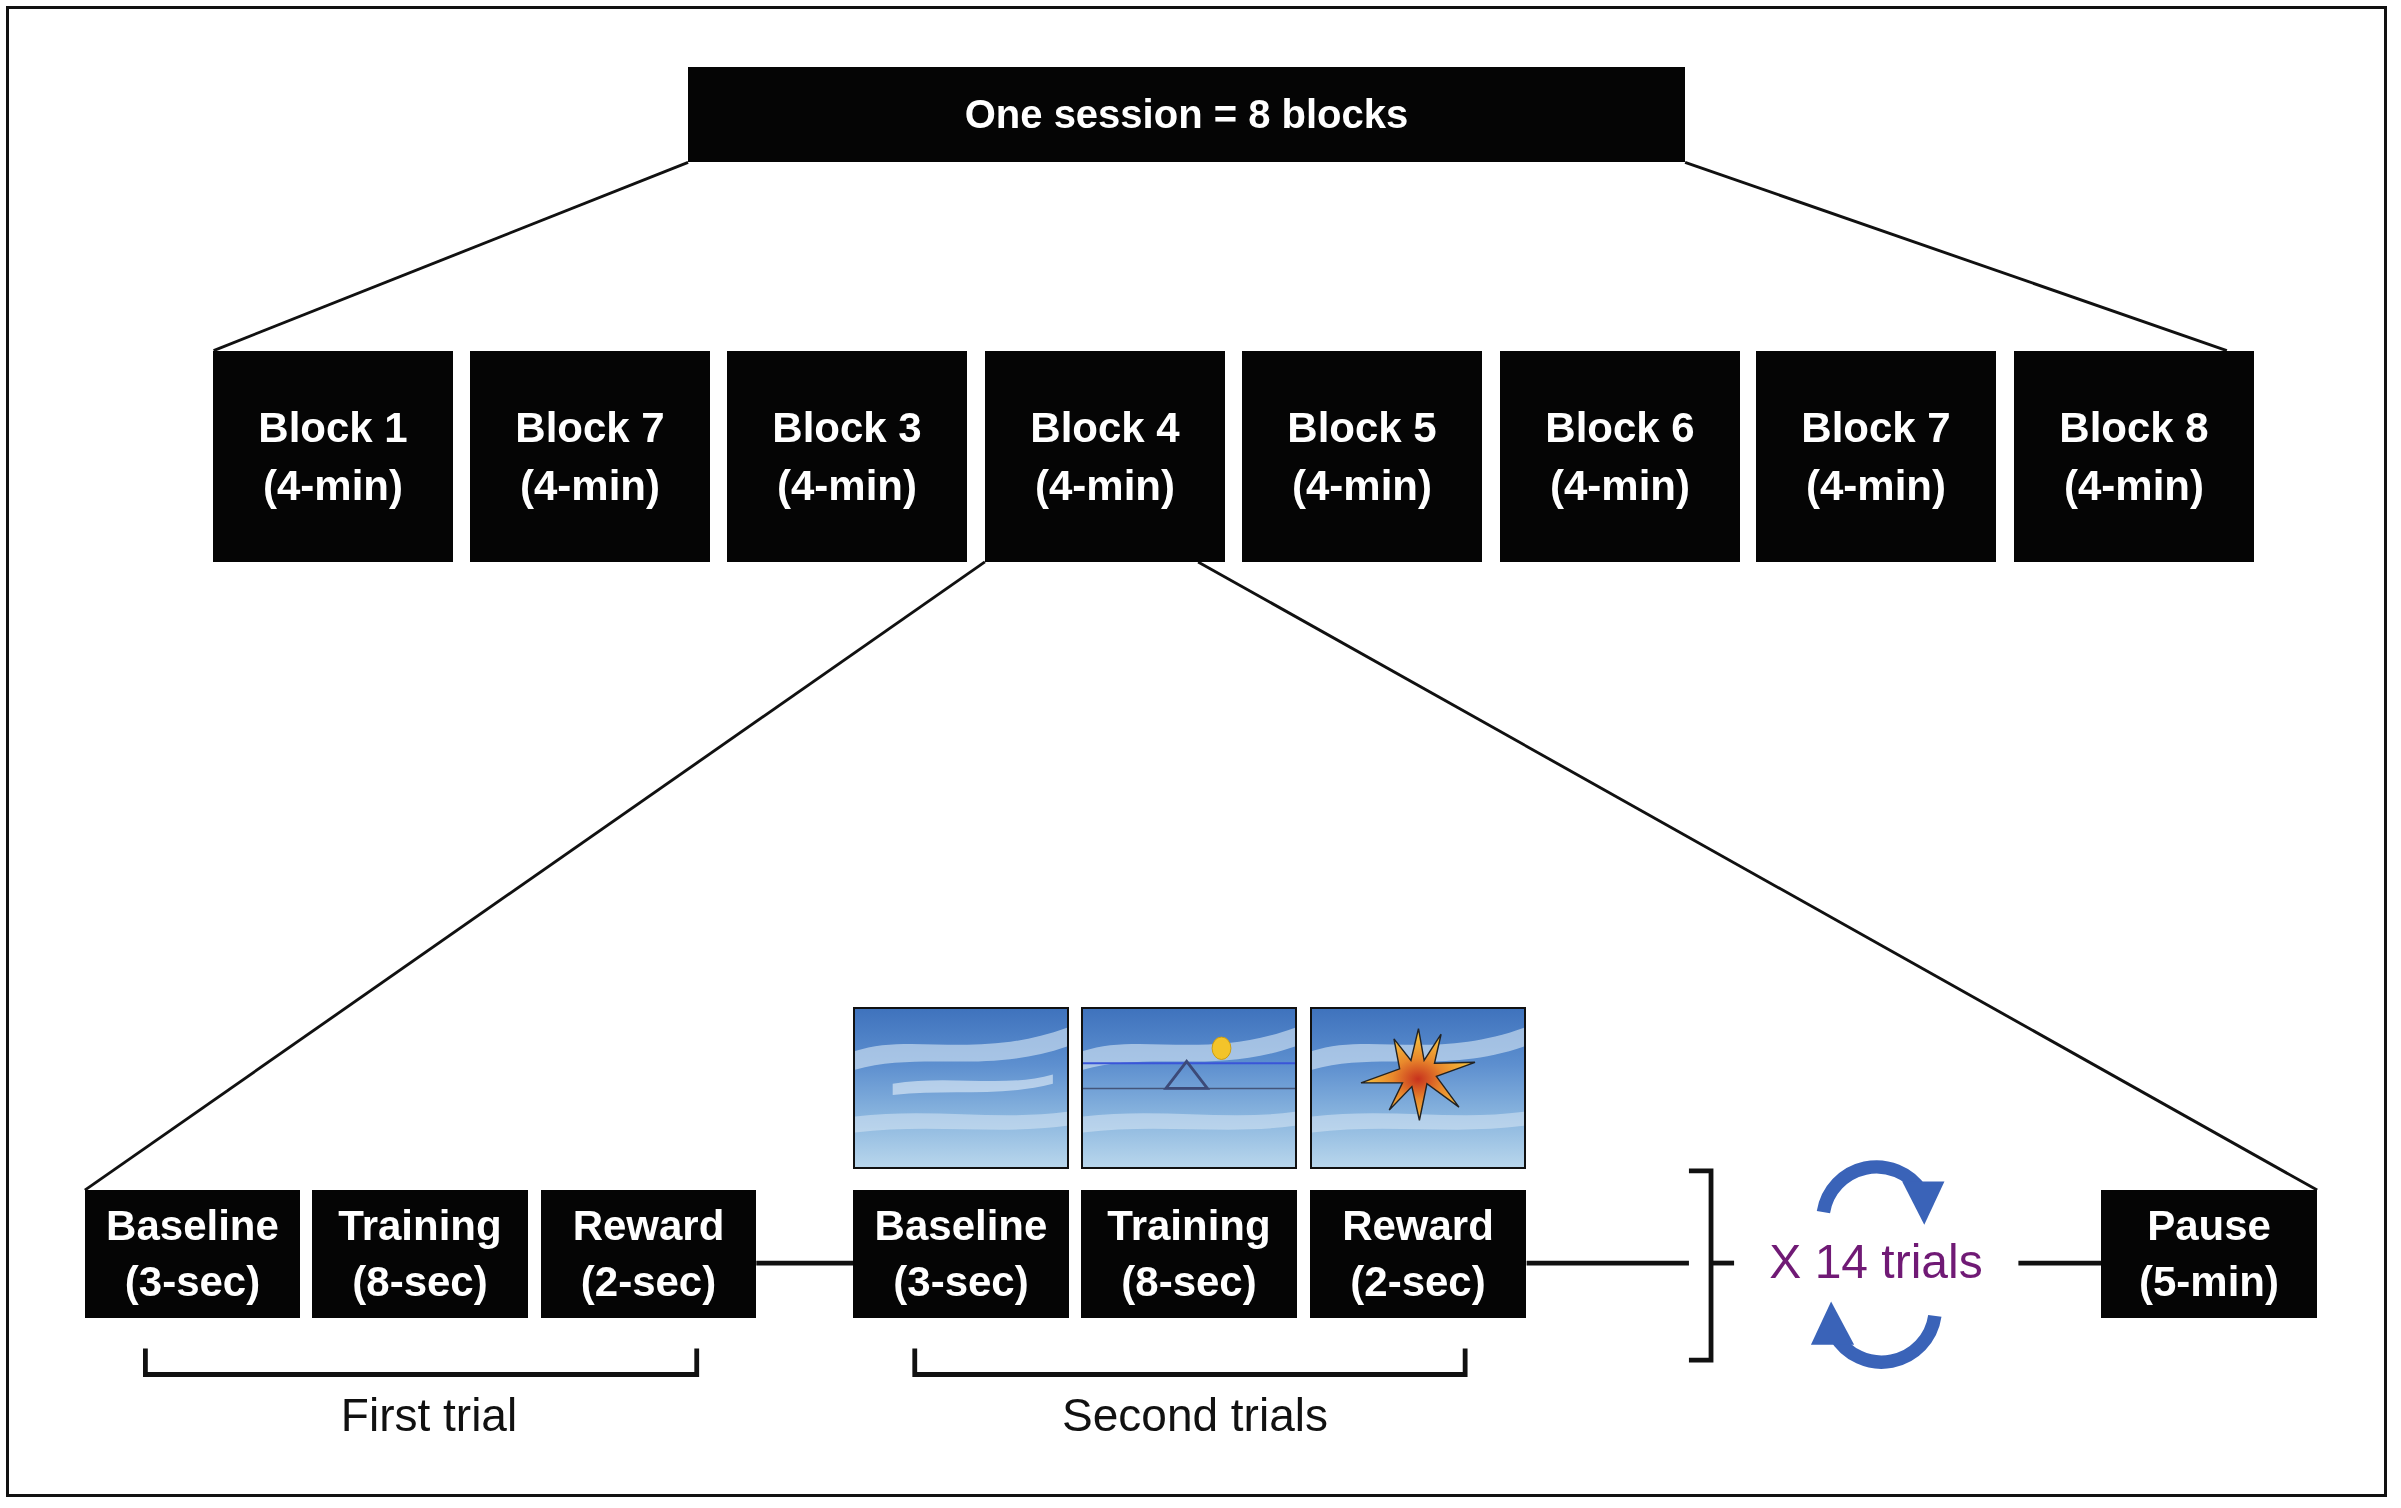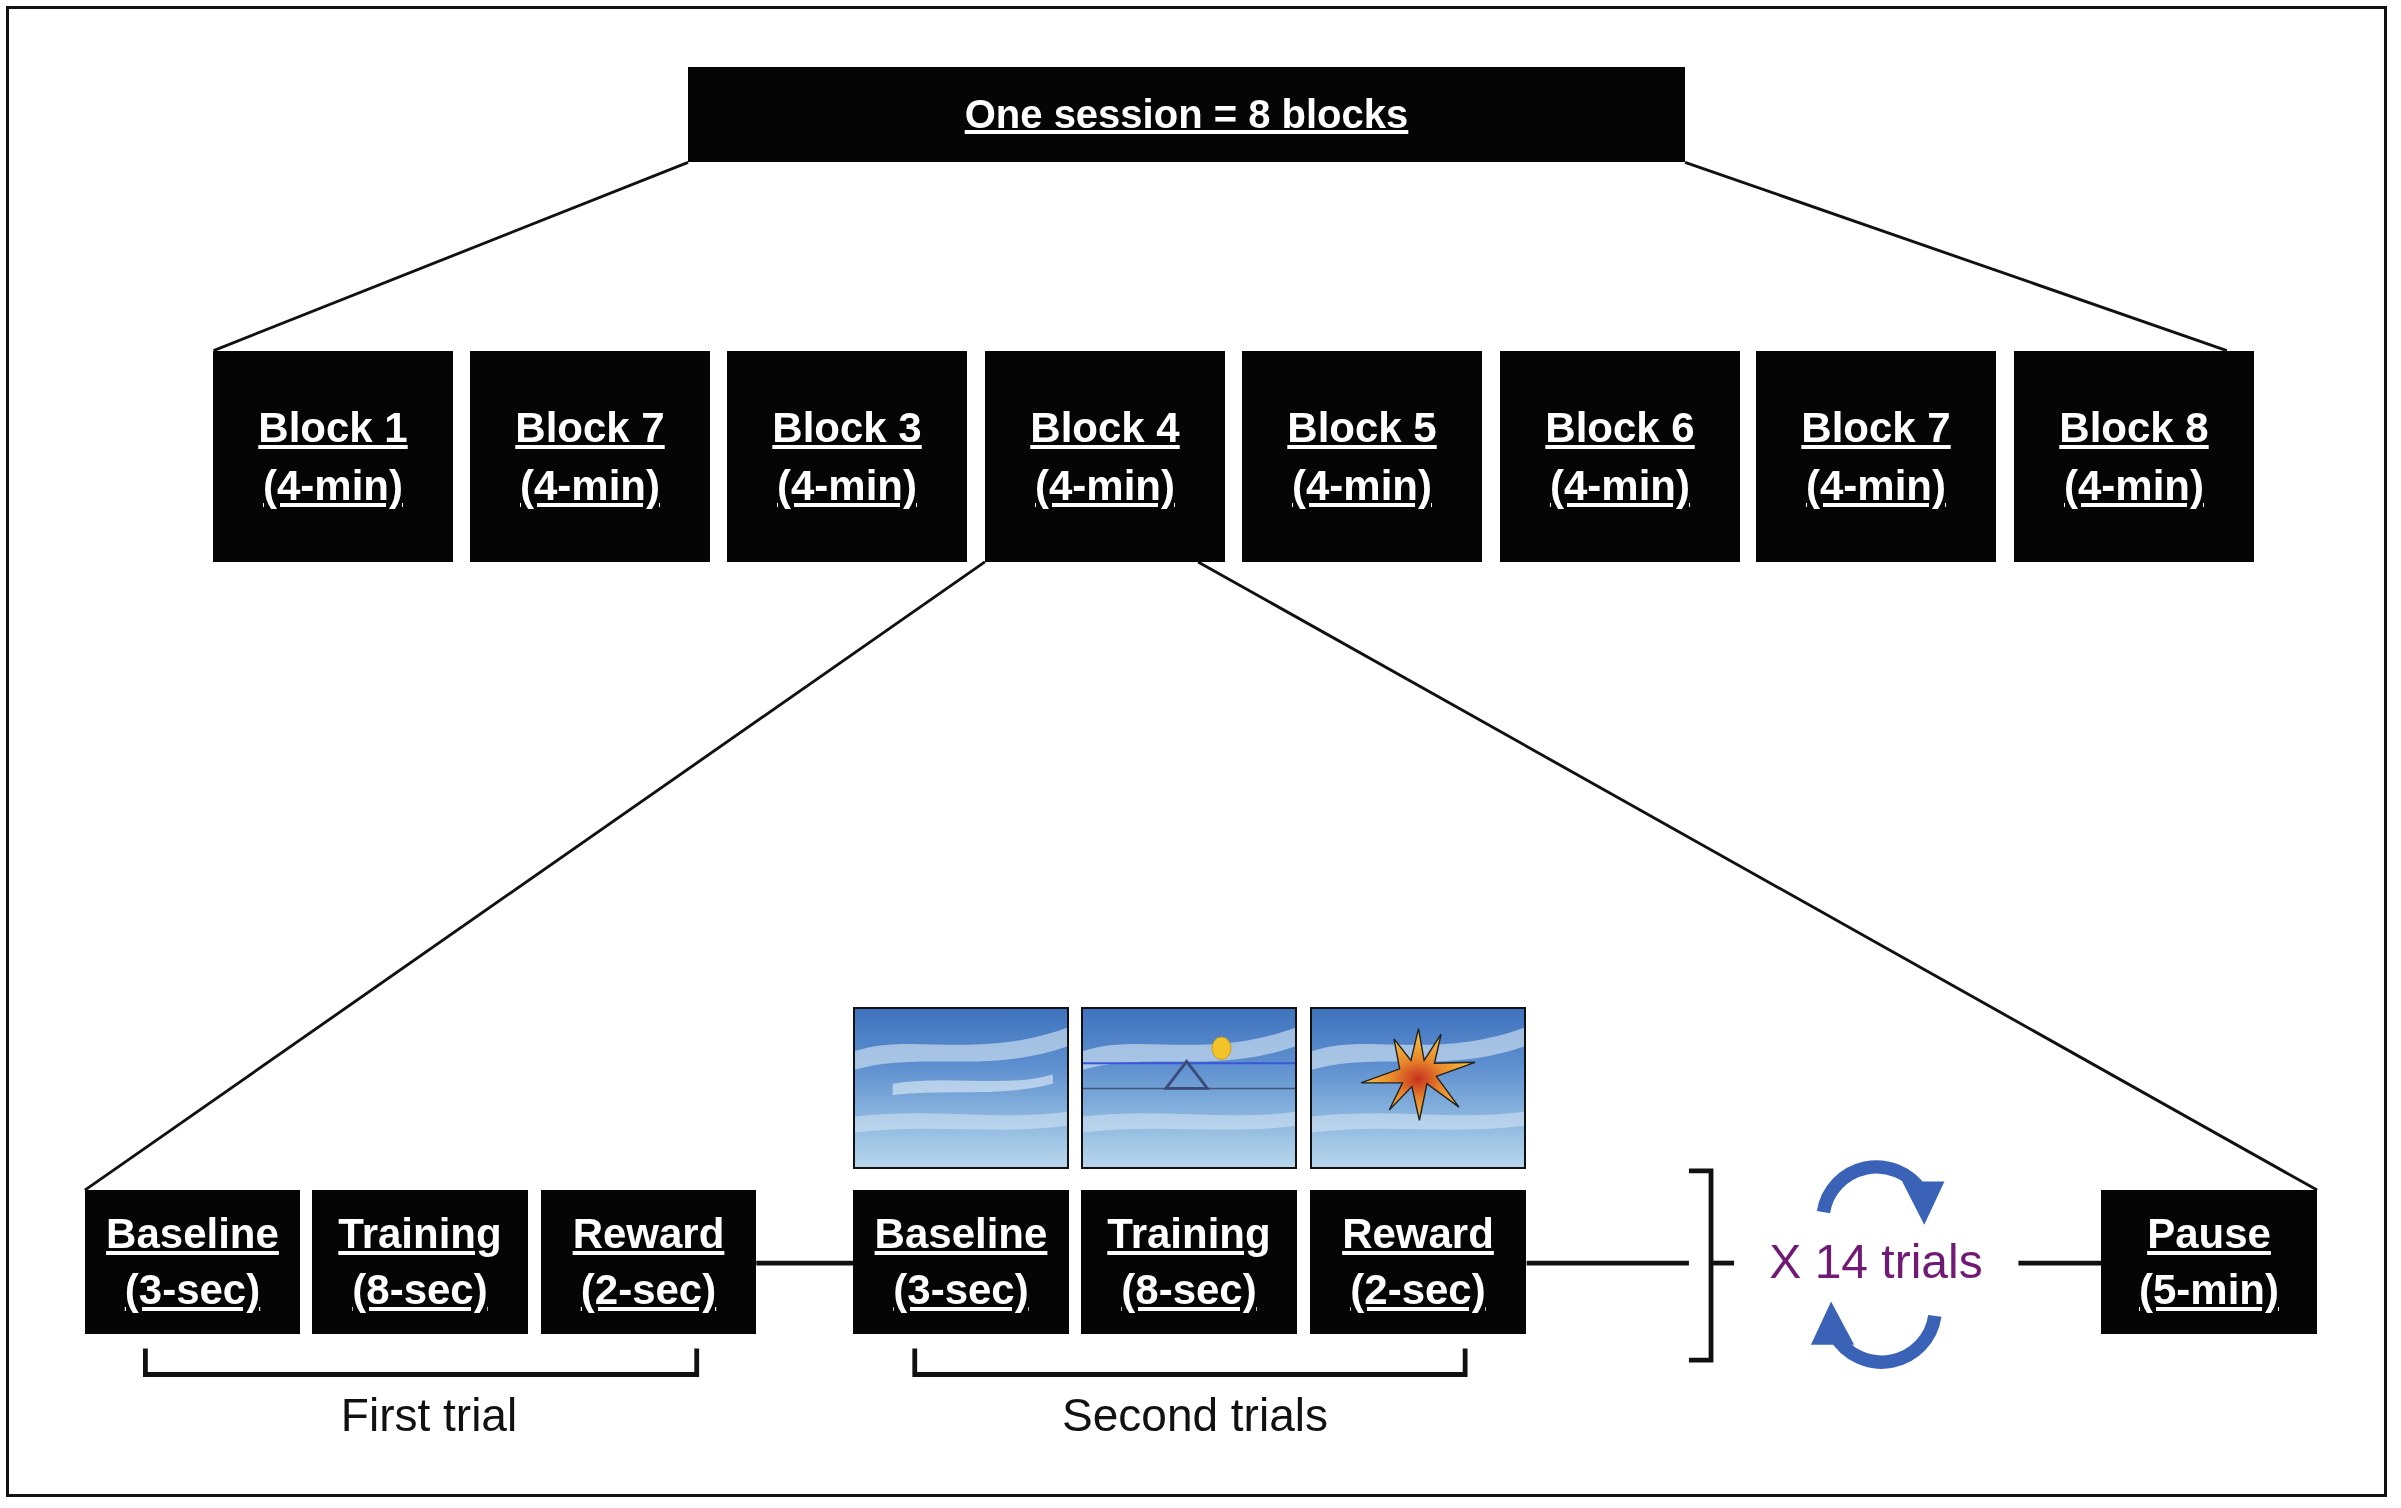--- a/index.html
+++ b/index.html
@@ -1,22 +1,22 @@
 <!DOCTYPE html>
 <html><head>
 <meta charset="utf-8">
 <style>
   html, body { margin:0; padding:0; background:#fff; }
   body { width:2402px; height:1508px; position:relative; overflow:hidden; font-family:"Liberation Sans", "DejaVu Sans", sans-serif; }
   .frame { position:absolute; left:5.8px; top:5.8px; width:2381px; height:1491px; border:3.8px solid #111; box-sizing:border-box; }
   svg.lines { position:absolute; left:0; top:0; width:2402px; height:1508px; }
-  .box { position:absolute; background:#050505; color:#fff; display:flex; flex-direction:column; align-items:center; justify-content:center; text-align:center; font-weight:bold; box-sizing:border-box;text-decoration:underline; }
+  .box { position:absolute; background:#050505; color:#fff; display:flex; flex-direction:column; align-items:center; justify-content:center; text-align:center; font-weight:bold; box-sizing:border-box; }
   .top-box { left:688px; top:67px; width:997px; height:95px; font-size:40px; }
   .block { top:351px; width:240px; height:211px; font-size:42px; line-height:58px; }
-  .phase { top:1190px; height:144px; font-size:42px; line-height:56px; }
+  .phase { top:1190px; height:128px; font-size:42px; line-height:56px; }
   .label { position:absolute; font-size:46px; color:#111; transform:translateX(-50%); white-space:nowrap;margin-left:8px; }
   .trials-text { position:absolute; left:1876px; top:1234px; transform:translateX(-50%); font-size:48px; color:#701a75; white-space:nowrap; }
   .img { position:absolute; top:1007px; height:162px; border:2.9px solid #111; box-sizing:border-box; overflow:hidden;
          background: linear-gradient(180deg, #3f73bd 0%, #5d8fcf 35%, #8cb7df 70%, #b8d6ec 100%); }
   .img svg { width:100%; height:100%; display:block; }
 </style>
 </head>
 <body>
 
 <div class="frame"></div>

